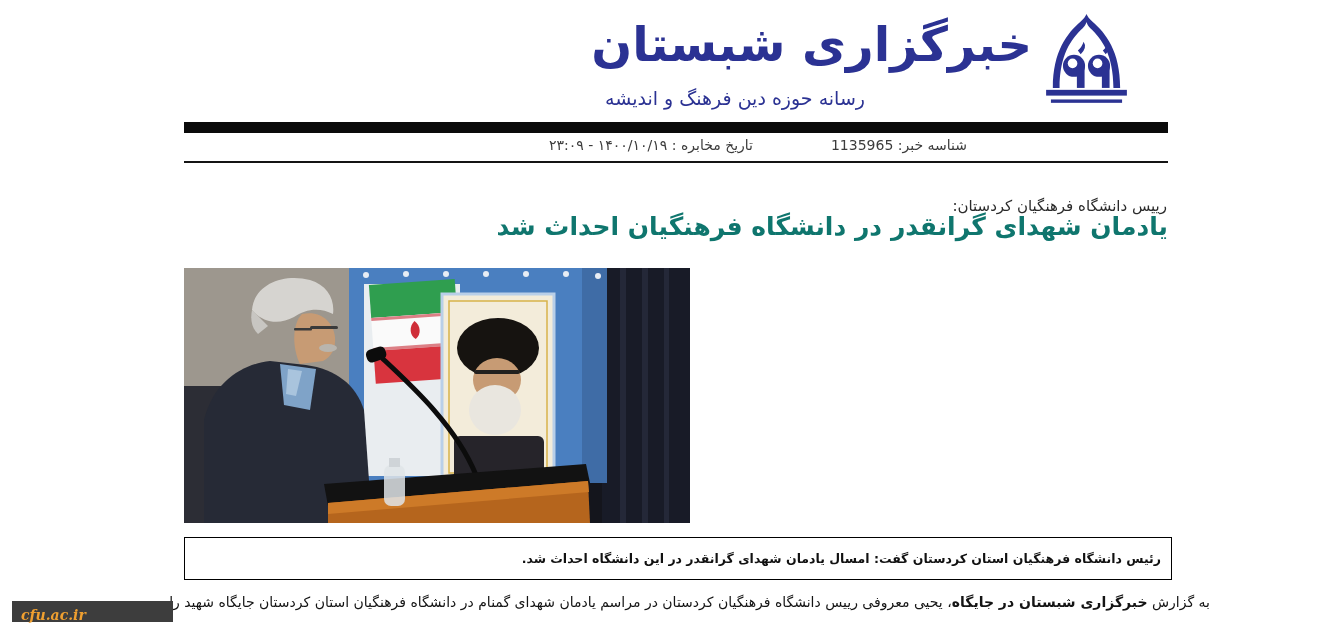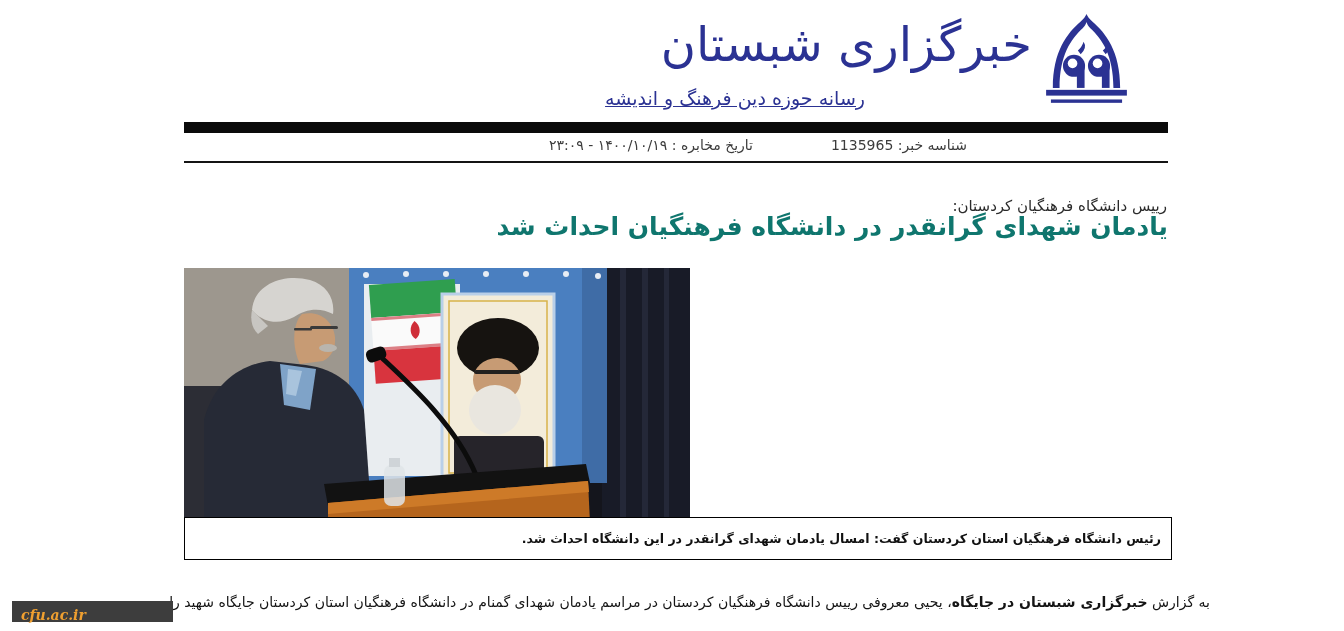--- a/index.html
+++ b/index.html
@@ -4,27 +4,27 @@
 <style>
   * { margin:0; padding:0; box-sizing:border-box; }
   html,body { background:#fff; }
   .page {
     position:relative; width:1344px; height:631px; overflow:hidden;
     background:#ffffff; font-family:"DejaVu Sans", sans-serif; direction:rtl;
   }
   
   .logo-text {
     position:absolute; top:16px; right:312px;
-    font-size:48px; font-weight:normal; color:#2b3293;
+    font-size:48px; font-weight:bold; color:#2b3293;
     white-space:nowrap; letter-spacing:0;
   }
   .logo-icon { position:absolute; top:11px; right:209px; width:97px; height:100px; }
   .tagline {
     position:absolute; top:87px; right:479px;
-    font-size:19px; color:#2b3293; white-space:nowrap;text-decoration:underline;
+    font-size:19px; color:#2b3293; white-space:nowrap;
   }
   
   .rule-thick { position:absolute; top:122px; left:184px; width:984px; height:11px; background:#0a0a0a; }
   .rule-thin  { position:absolute; top:161px; left:184px; width:984px; height:2px;  background:#141414; }
   .meta-id   { position:absolute; top:137px; right:377px; font-size:14px; color:#3c3c3c; white-space:nowrap; }
   .meta-date { position:absolute; top:137px; right:591px; font-size:14px; color:#3c3c3c; white-space:nowrap; }
   
   .kicker {
     position:absolute; top:181px; right:177px;
     font-size:15px; color:#2b2b2b; white-space:nowrap;margin-top:16px;
@@ -32,21 +32,21 @@
   .headline {
     position:absolute; top:212px; right:176px;
     font-size:25px; font-weight:bold; color:#0f766e; white-space:nowrap;
   }
   .photo {
     position:absolute; top:268px; left:184px; width:506px; height:255px;
     overflow:hidden; background:#14151c;
   }
   .photo svg { display:block; width:506px; height:255px; }
   .caption-box {
-    position:absolute; top:517px; left:184px; width:988px; height:43px;
+    position:absolute; top:537px; left:184px; width:988px; height:43px;
     border:1px solid #000; background:#fff;
   }
   .caption-text {
     display:block; padding:0 10px; line-height:41px;
     font-size:12.5px; font-weight:bold; color:#111; text-align:right;
     white-space:nowrap; overflow:hidden;
   }
   .body-line {
     position:absolute; top:594px; right:134px;
     font-size:14px; color:#141414; white-space:nowrap; text-align:right;

